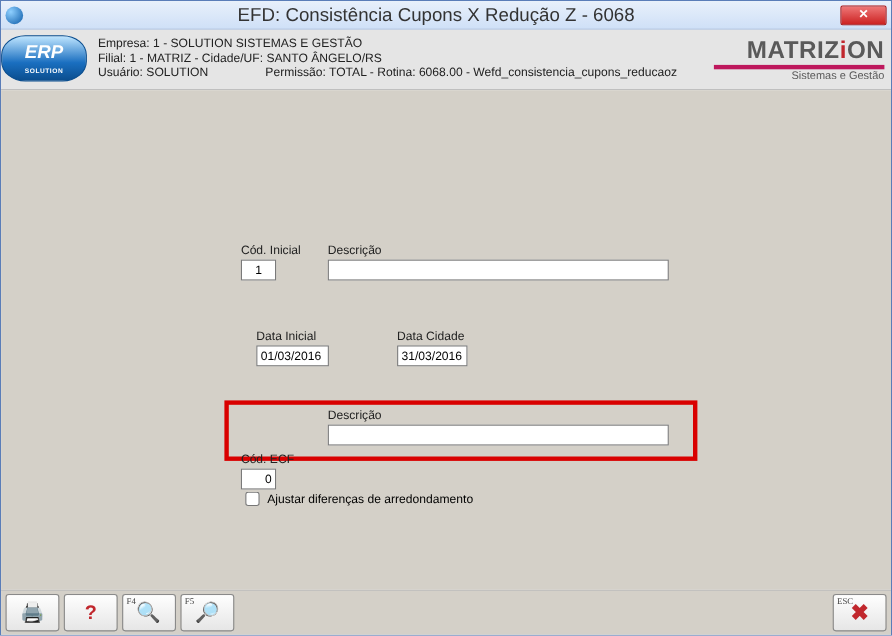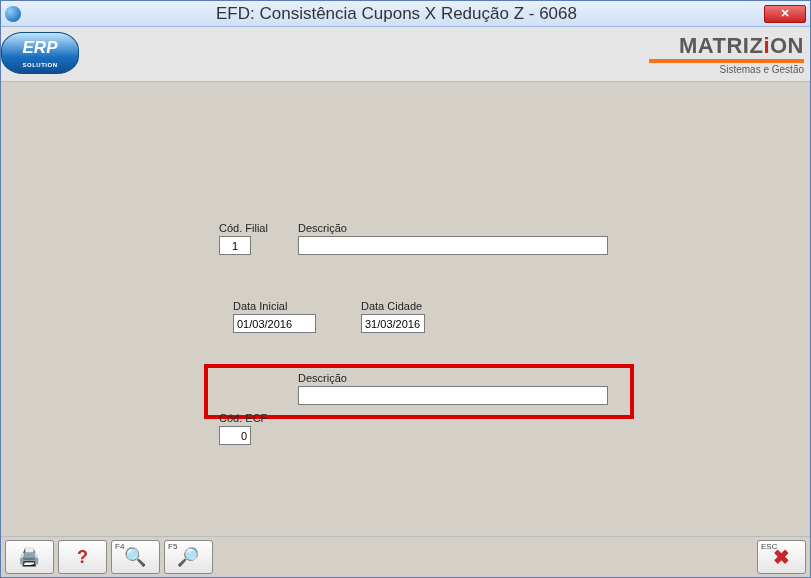--- a/index.html
+++ b/index.html
@@ -100,21 +100,21 @@
     font-weight: bold;
     color: #5a5a5a;
     letter-spacing: 0.5px;
   }
   .solution-logo .big .i {
     color: #c1272d;
   }
   .solution-logo .sub {
     font-size: 10px;
     color: #5a5a5a;
-    border-top: 4px solid #f97316;
+    border-top: 4px solid #be185d;
     display: inline-block;
     padding-top: 1px;
     width: 100%;
     text-align: right;
   }
   .content {
     flex: 1;
     background: #d4d0c8;
     position: relative;
   }
@@ -164,79 +164,91 @@
     font-size: 18px;
     position: relative;
     cursor: pointer;
   }
   .tool-btn .key {
     position: absolute;
     top: 1px;
     left: 3px;
     font-size: 8px;
     color: #444;
+    font-family: Liberation Serif, serif;
   }
   .spacer { flex: 1; }
 </style>
 </head>
 <body>
 
 <div class="window">
   <div class="titlebar">
     <div class="app-icon"></div>
     <div class="title">EFD: Consistência Cupons X Redução Z - 6068</div>
     <div class="close-btn">✕</div>
   </div>
 
   <div class="header-strip">
     <div class="erp-logo">
       <span>ERP</span>
       <div class="sub">SOLUTION</div>
     </div>
     <div class="header-info">
+      <div>Empresa: 1 - SOLUTION SISTEMAS E GESTÃO</div>
+      <div>Filial: 1 - MATRIZ - Cidade/UF: SANTO ÂNGELO/RS</div>
+      <div>
+        <span>Usuário: SOLUTION</span>
+        &nbsp;&nbsp;&nbsp;&nbsp;&nbsp;&nbsp;&nbsp;&nbsp;&nbsp;&nbsp;&nbsp;&nbsp;&nbsp;&nbsp;&nbsp;
+        <span>Permissão: TOTAL - Rotina: 6068.00 - Wefd_consistencia_cupons_reducaoz</span>
+      </div>
     </div>
     <div class="solution-logo">
       <div class="big">
         <span>MATRIZ</span><span class="i">i</span><span>ON</span>
       </div>
       <span class="sub">Sistemas e Gestão</span>
     </div>
   </div>
 
   <div class="content">
 
     <div class="form-block" style="left:218px; top:140px;">
-      <span class="lbl">Cód. Filial</span>
+      <span class="lbl">Cód. Inicial</span>
       <input class="text" style="width: 32px; text-align: center;" value="1">
     </div>
     <div class="form-block" style="left:297px; top:140px;">
       <span class="lbl">Descrição</span>
       <input class="text" style="width: 310px;" value="">
     </div>
 
     <div class="form-block" style="left:232px; top:218px;">
       <span class="lbl">Data Inicial</span>
-      <input class="text" style="width: 83px;" value="01/03/2016">
+      <input class="text" style="width: 66px;" value="01/03/2016">
     </div>
     <div class="form-block" style="left:360px; top:218px;">
       <span class="lbl">Data Cidade</span>
       <input class="text" style="width: 64px;" value="31/03/2016">
     </div>
 
     <div class="highlight-box" style="left:203px; top:282px; width:430px; height:55px;"></div>
 
     <div class="form-block" style="left:218px; top:290px;margin-top:40px;">
       <span class="lbl">Cód. ECF</span>
       <input class="text" style="width: 32px; text-align: right;" value="0">
     </div>
     <div class="form-block" style="left:297px; top:290px;">
       <span class="lbl">Descrição</span>
       <input class="text" style="width: 310px;" value="">
     </div>
 
+    <div class="form-block chk" style="left:218px; top:362px;">
+      <input type="checkbox" style="">
+      <span>Ajustar diferenças de arredondamento</span>
+    </div>
 
   </div>
 
   <div class="toolbar">
     <div class="tool-btn">
       <span>🖨️</span>
     </div>
     <div class="tool-btn">
       <span style="color:#c1272d; font-weight:bold;">?</span>
     </div>

